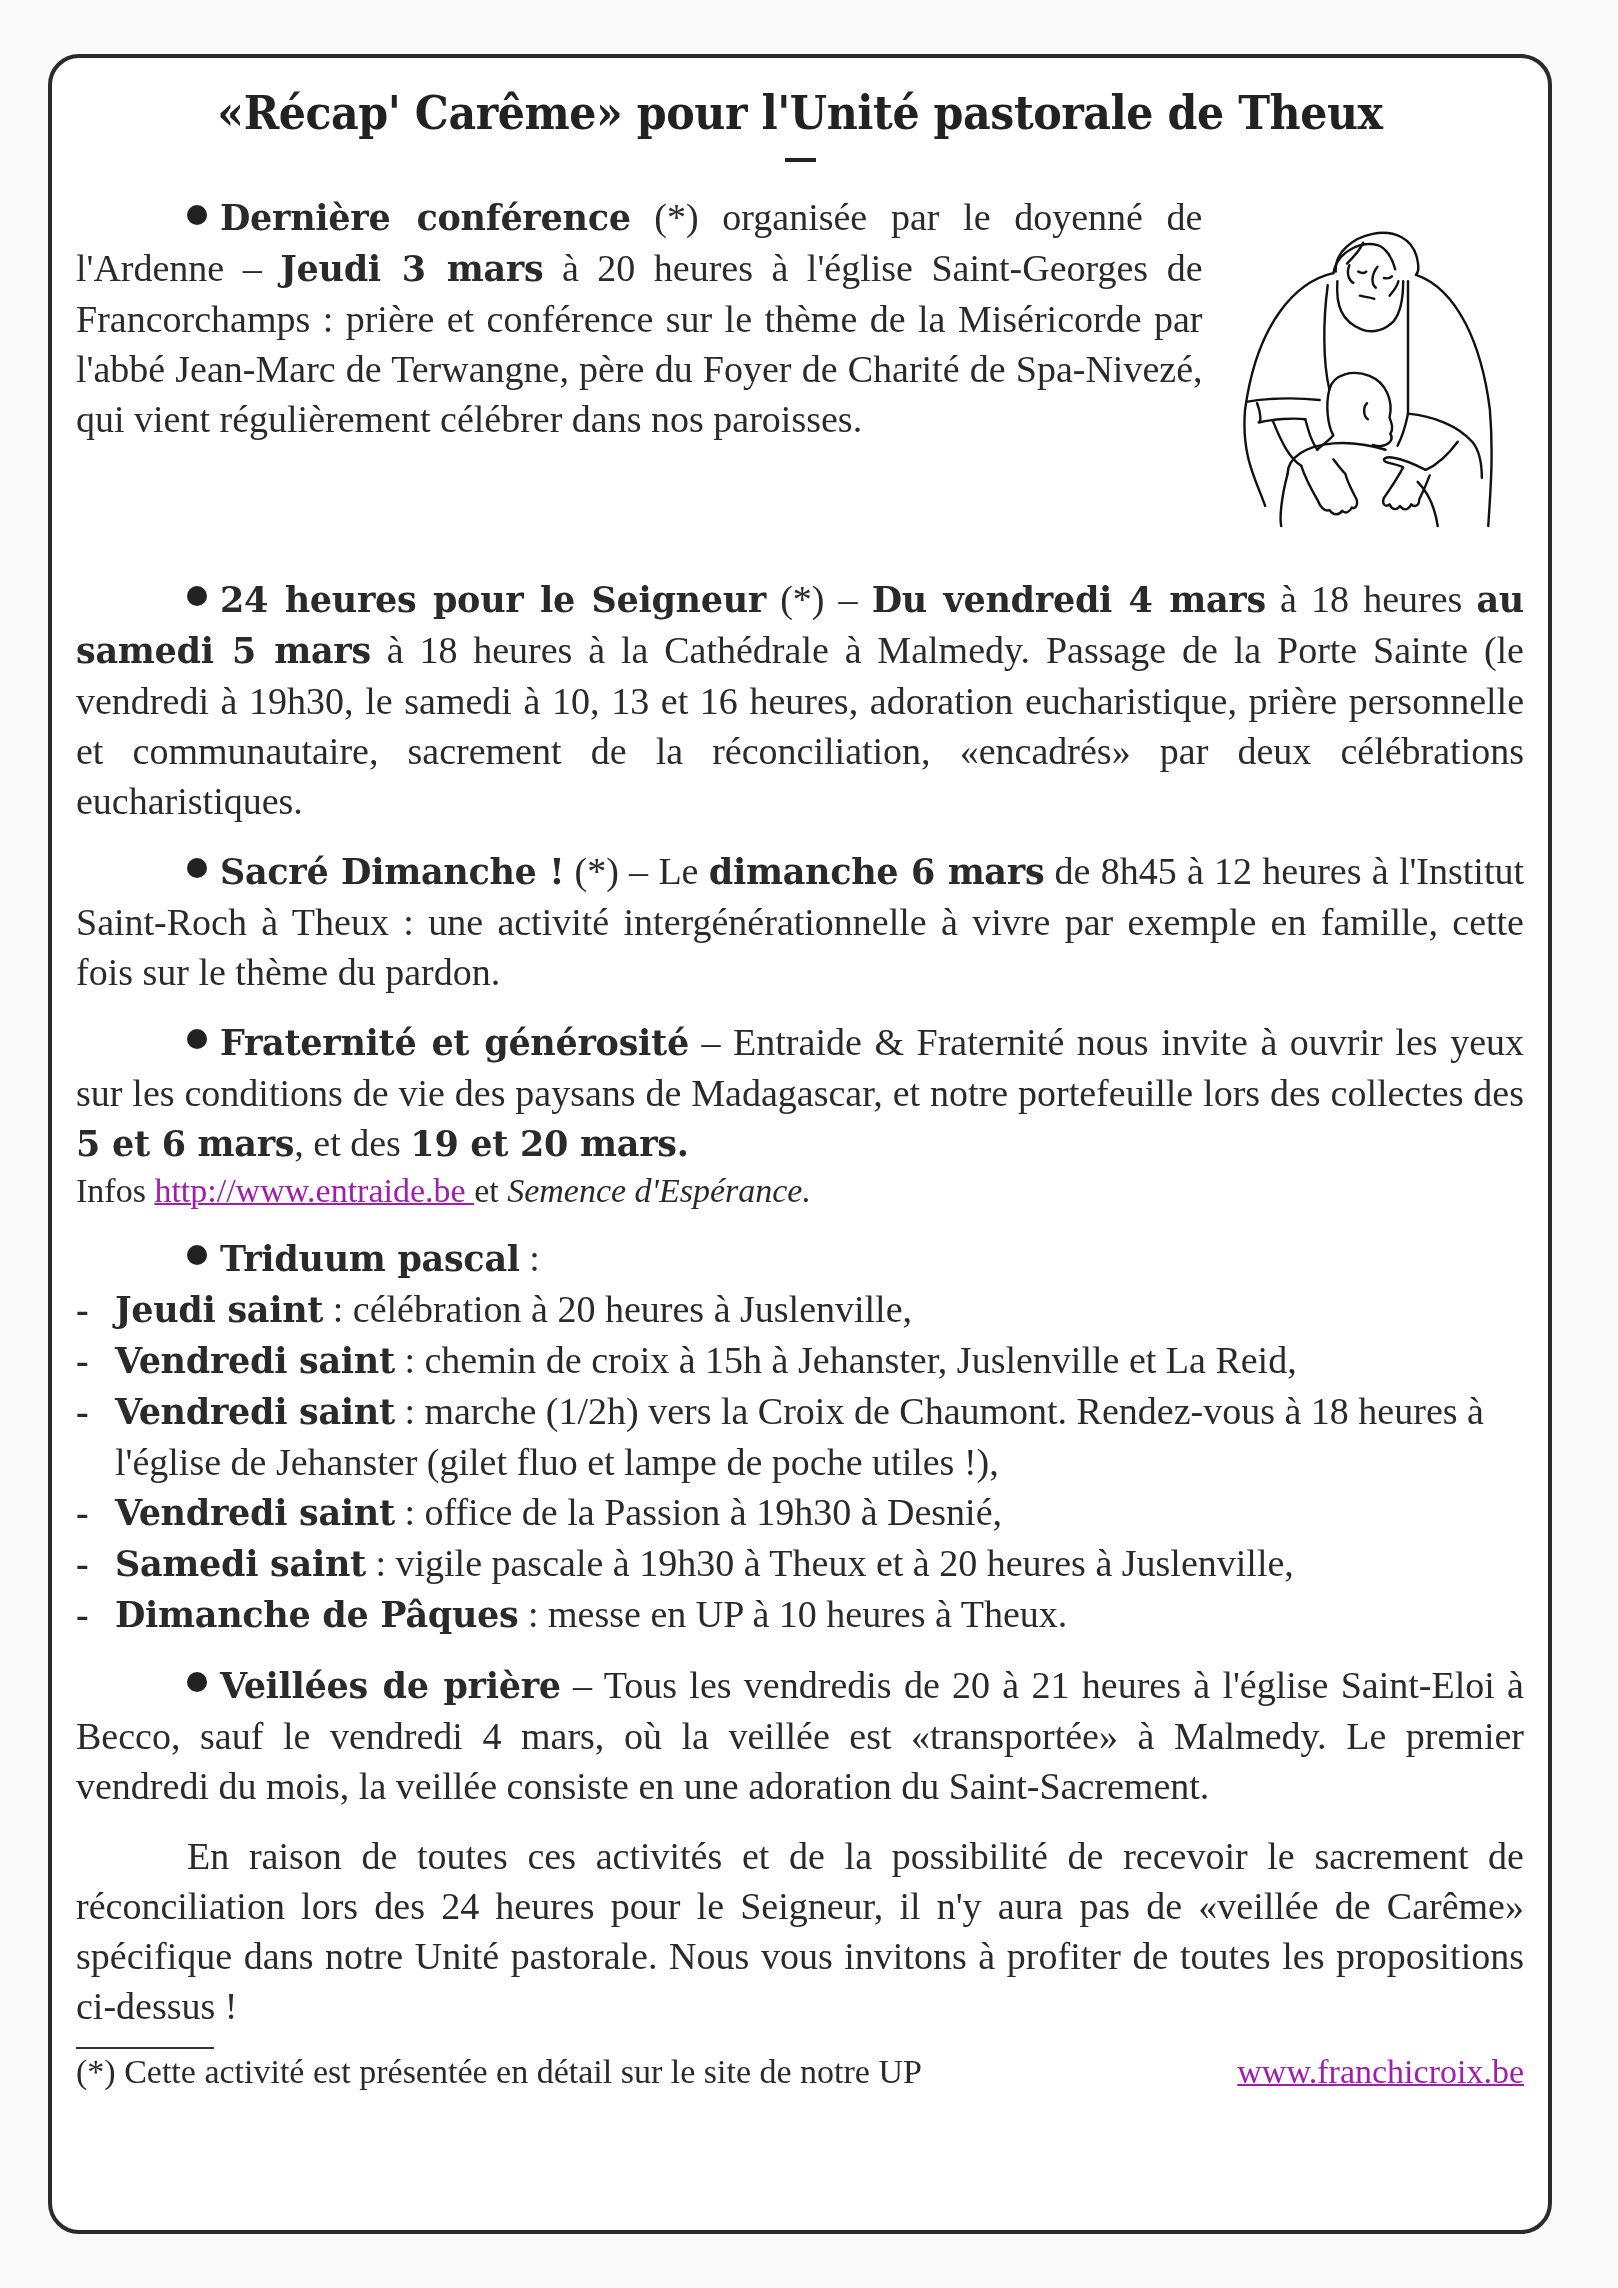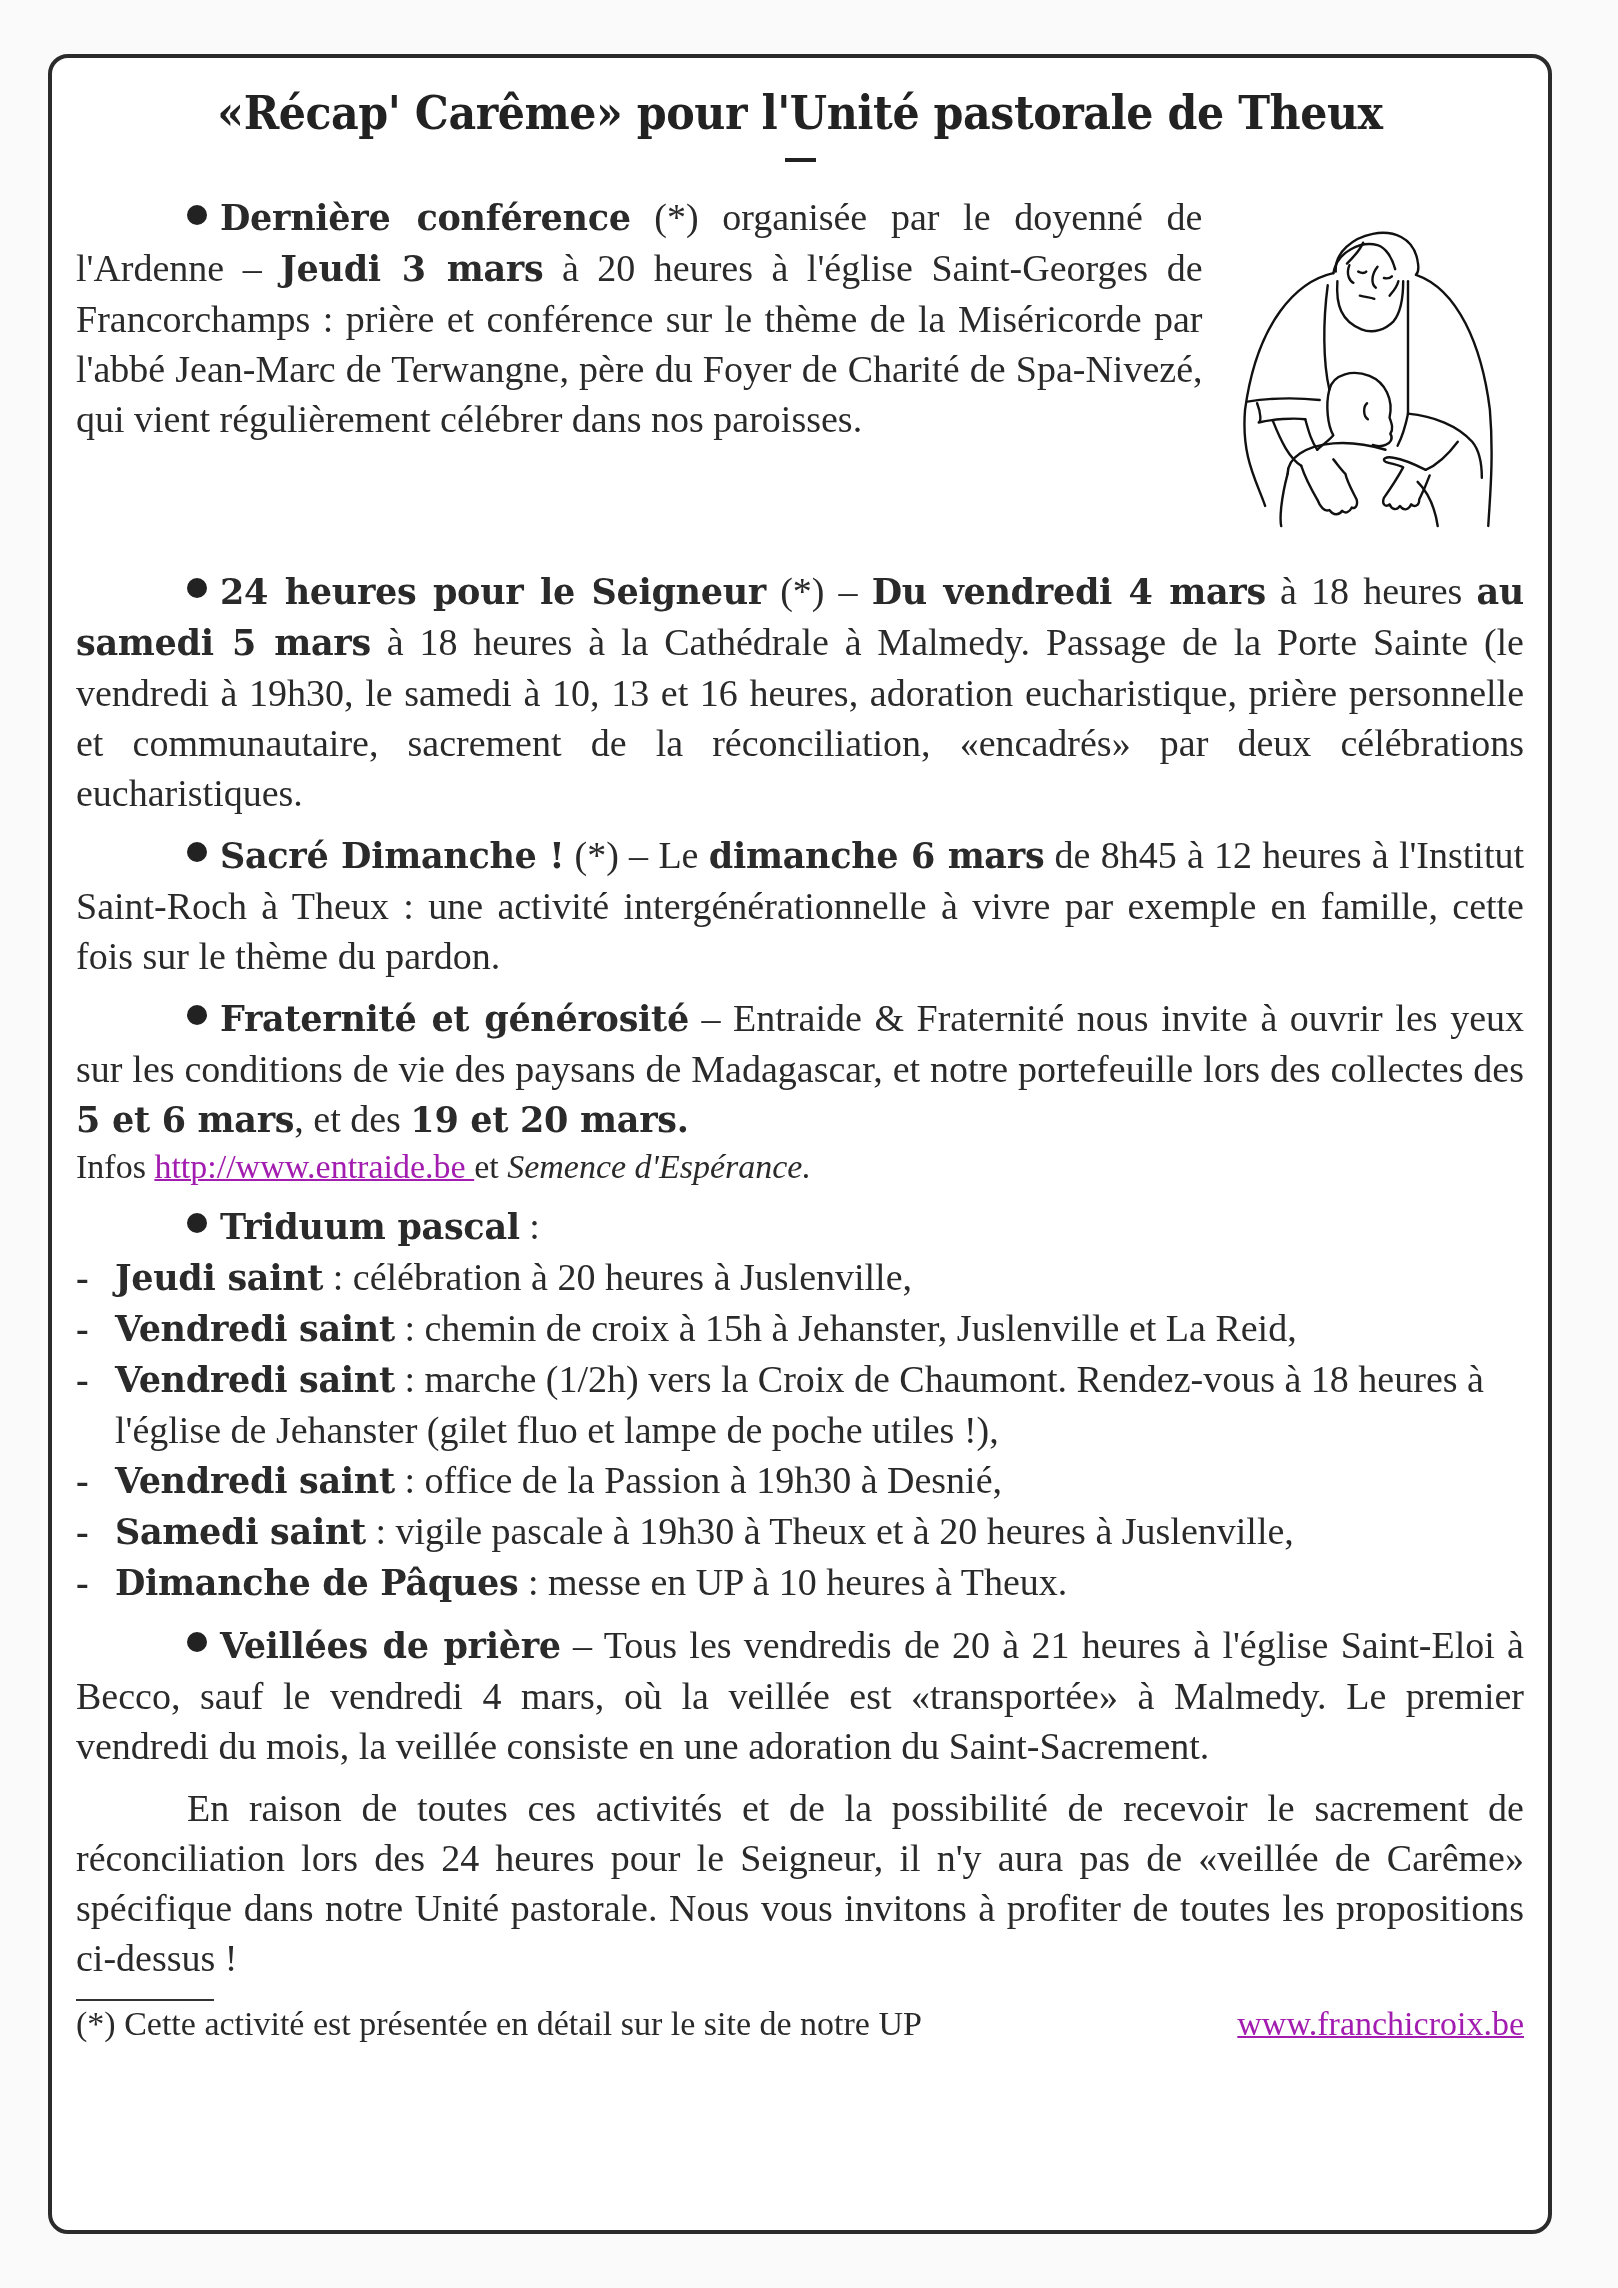--- a/index.html
+++ b/index.html
@@ -16,21 +16,21 @@
     color: #2a2a2a;
   }
   .frame {
     position: absolute;
     left: 48px;
     top: 54px;
     width: 1504px;
     height: 2180px;
     box-sizing: border-box;
     border: 4.6px solid #2b2b2b;
-    border-radius: 20px;
+    border-radius: 31px;
     background: #ffffff;
     padding-left: 36px;
   }
   .content {
     position: absolute;
     left: 24px;
     right: 24px;
     top: 0;
   }
   .title {
@@ -52,21 +52,21 @@
     background: #222;
     margin: 16.6px auto 0 auto;
   }
   .para {
     font-size: 38px;
     line-height: 50px;
     text-align: justify;
     margin: 0;
   }
   .para.indent { text-indent: 111px; }
-  .block { margin-top: 12px; }
+  .block { margin-top: 20px; }
   .block-first { margin-top: 30px; }
   b, .b {
     font-family: "DejaVu Serif", "Liberation Serif", serif;
     font-weight: bold;
     font-size: 35px;
     letter-spacing: -0.3px;
   }
   .bullet {
     display: inline-block;
     width: 20px;

